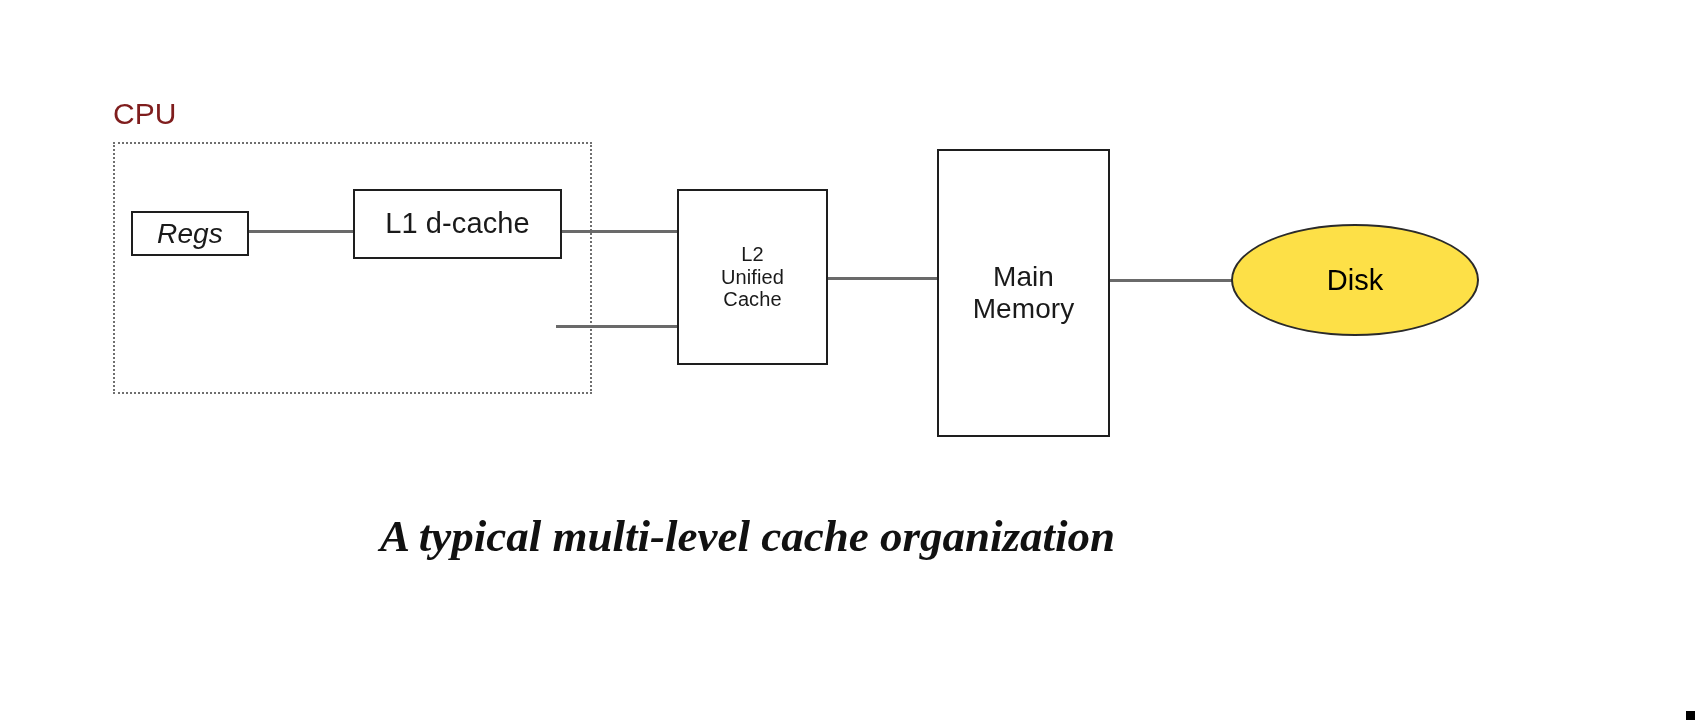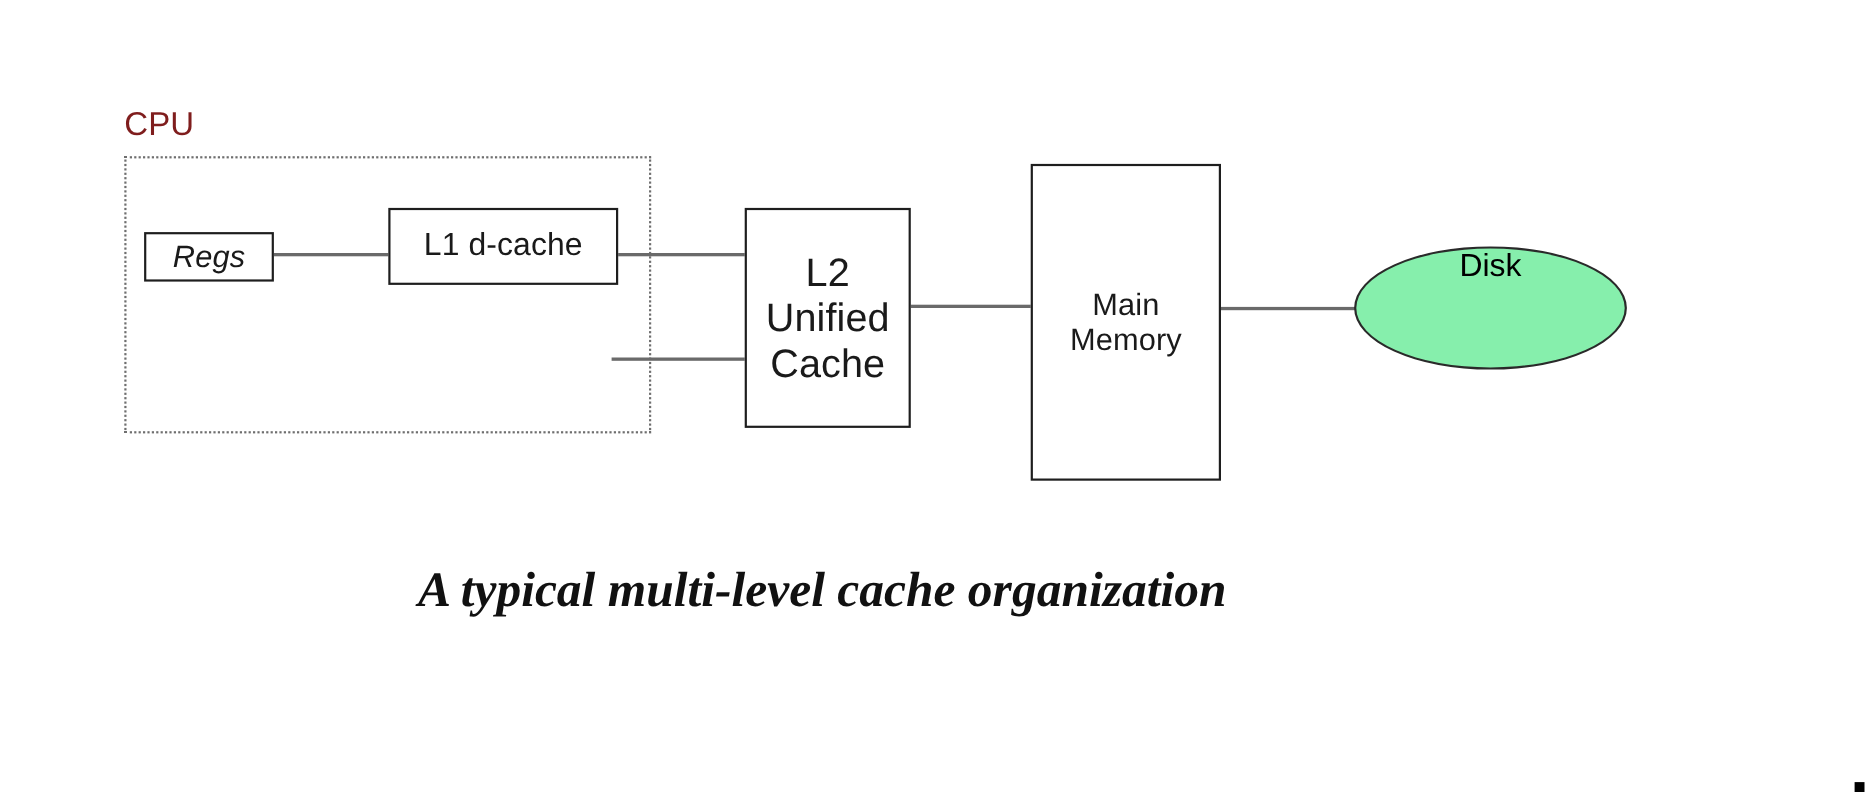--- a/index.html
+++ b/index.html
@@ -67,22 +67,23 @@
     height: 3px;
     z-index: 2;
   }
 
   
   .ellipse {
     position: absolute;
     box-sizing: border-box;
     border: 2.5px solid #2a2a2a;
     border-radius: 50%;
-    background: #86efac;
+    background: #fde047;
     display: flex;
+    align-items: center;
     justify-content: center;
     z-index: 3;
   }
 
   
   #caption {
     position: absolute;
     font-family: "Liberation Serif", "DejaVu Serif", serif;
     font-style: italic;
     font-weight: 400;
@@ -118,21 +119,21 @@
 
   <div class="node boxed" style="left:131px; top:211px; width:118px; height:45px; font-size:28px;font-style:italic;">
     <span class="lbl">Regs</span>
   </div>
 
   <div class="node boxed" style="left:353px; top:189px; width:209px; height:70px; font-size:29px;">
     <span class="lbl">L1 d-cache</span>
   </div>
 
 
-  <div class="node boxed" style="left:677px; top:189px; width:151px; height:200px; font-size:36px;">
+  <div class="node boxed" style="left:677px; top:189px; width:151px; height:176px; font-size:20px;">
     <span class="lbl">L2
 Unified
 Cache</span>
   </div>
 
   <div class="node boxed" style="left:937px; top:133px; width:173px; height:288px; font-size:28px;margin-top:16px;">
     <span class="lbl">Main
 Memory</span>
   </div>
 

